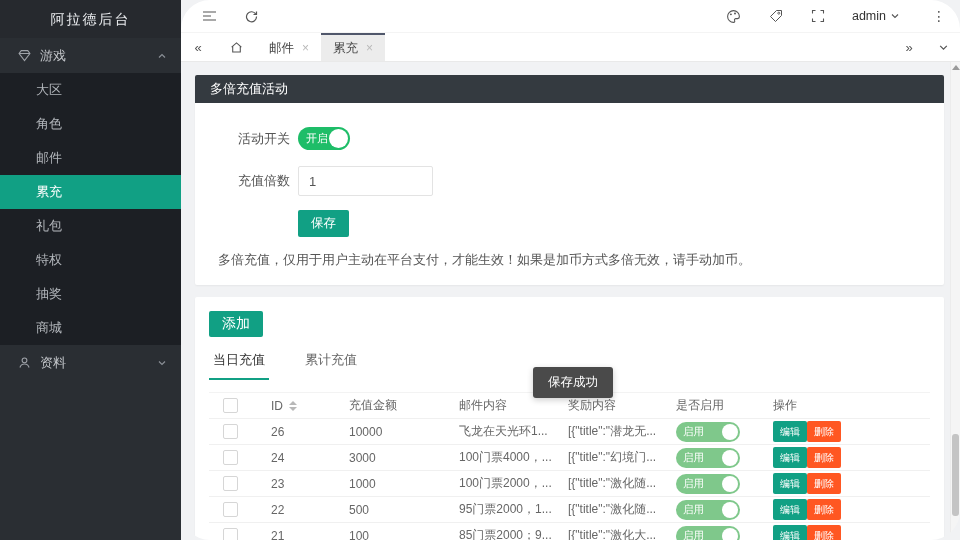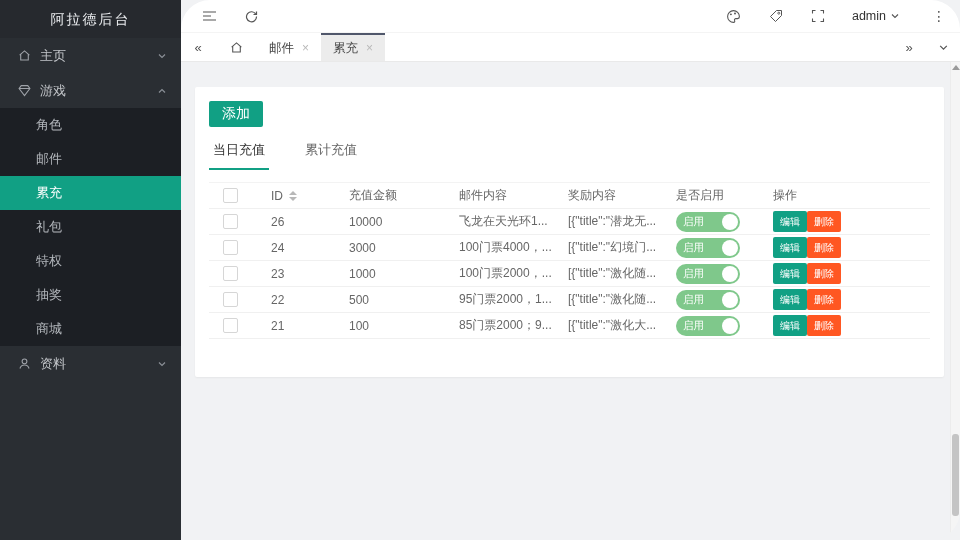--- a/index.html
+++ b/index.html
@@ -87,49 +87,37 @@
   svg { display:block; }
 </style>
 </head>
 <body>
 
 <div class="app">
 
   <aside class="sidebar">
     <div class="logo">阿拉德后台</div>
 
-    <div class="m-item">
-      <span class="mi-icon">
-        <svg width="13" height="13" viewBox="0 0 12 12">
-            <path d="M1.5 5.6 L6 1.8 L10.5 5.6 M2.5 5 V10.2 H9.5 V5" fill="none" stroke="currentColor" stroke-width="1"></path>
-          </svg>
-      </span>
-      <span class="mi-label">主页</span>
-      <span class="chev">
-        <svg width="10" height="10" viewBox="0 0 10 10">
-            <polyline points="2,3.5 5,6.5 8,3.5" fill="none" stroke="currentColor" stroke-width="1.2"></polyline>
-          </svg>
-      </span>
-    </div>
 
     <div class="m-item">
       <span class="mi-icon">
         <svg width="13" height="13" viewBox="0 0 12 12">
             <path d="M3 1.5 H9 L11 4.2 L6 10.8 L1 4.2 Z M1 4.2 H11" fill="none" stroke="currentColor" stroke-width="1"></path>
           </svg>
       </span>
       <span class="mi-label">游戏</span>
       <span class="chev">
         <svg width="10" height="10" viewBox="0 0 10 10">
             <polyline points="2,6.5 5,3.5 8,6.5" fill="none" stroke="currentColor" stroke-width="1.2"></polyline>
           </svg>
       </span>
     </div>
 
     <div class="submenu">
+      <div class="s-item">大区</div>
       <div class="s-item">角色</div>
       <div class="s-item">邮件</div>
       <div class="s-item active">累充</div>
       <div class="s-item">礼包</div>
       <div class="s-item">特权</div>
       <div class="s-item">抽奖</div>
       <div class="s-item">商城</div>
     </div>
 
     <div class="m-item">
@@ -215,20 +203,38 @@
         <span class="tb-btn">
           <svg width="11" height="11" viewBox="0 0 10 10">
               <polyline points="2,3.5 5,6.5 8,3.5" fill="none" stroke="#555" stroke-width="1.1"></polyline>
             </svg>
         </span>
       </span>
     </div>
 
     <div class="content">
 
+      <div class="card card1">
+        <div class="card-hd">多倍充值活动</div>
+        <div class="card-bd">
+          <div class="form-row">
+            <span class="form-label">活动开关</span>
+            <span class="toggle big">
+              <span class="t-label">开启</span>
+              <i class="knob"></i>
+            </span>
+          </div>
+          <div class="form-row" style="margin-top:16px;">
+            <span class="form-label">充值倍数</span>
+            <input class="txt-input" type="text" value="1" style="">
+          </div>
+          <button class="btn teal save">保存</button>
+          <div class="note">多倍充值，仅用于用户主动在平台支付，才能生效！如果是加币方式多倍无效，请手动加币。</div>
+        </div>
+      </div>
 
       <div class="card card2">
         <button class="btn teal add">添加</button>
 
         <div class="ctabs">
           <span class="ctab active">当日充值</span>
           <span class="ctab">累计充值</span>
         </div>
 
         <table>
@@ -327,20 +333,21 @@
                     <i class="knob"></i>
                   </span></td>
               <td><button class="btn mini teal">编辑</button><button class="btn mini red">删除</button></td>
             </tr>
 
           </tbody>
         </table>
       </div>
     </div>
 
+    <div class="toast">保存成功</div>
 
     <div class="scrollbar">
       <div class="arrow"></div>
       <div class="thumb"></div>
     </div>
 
   </div>
 </div>
 
 </body></html>

